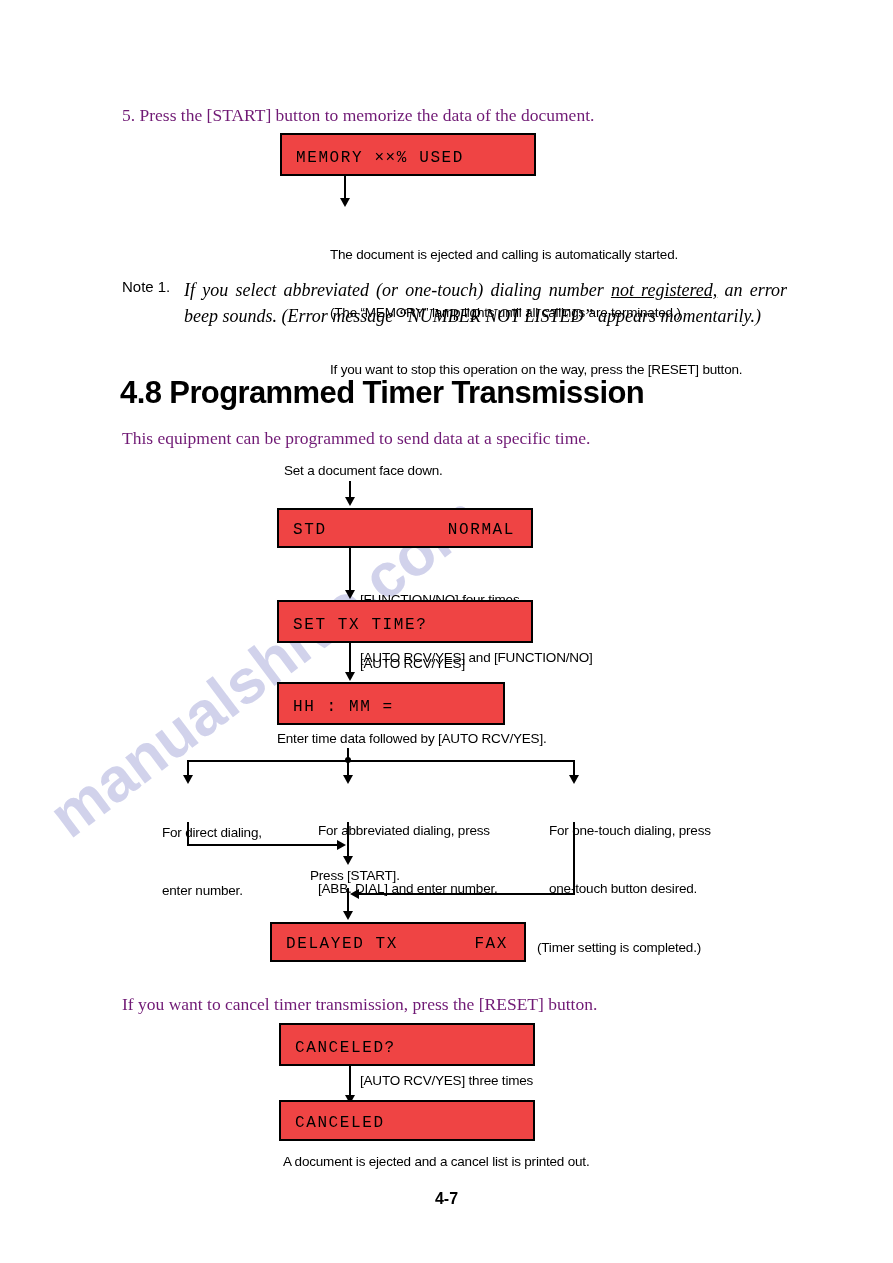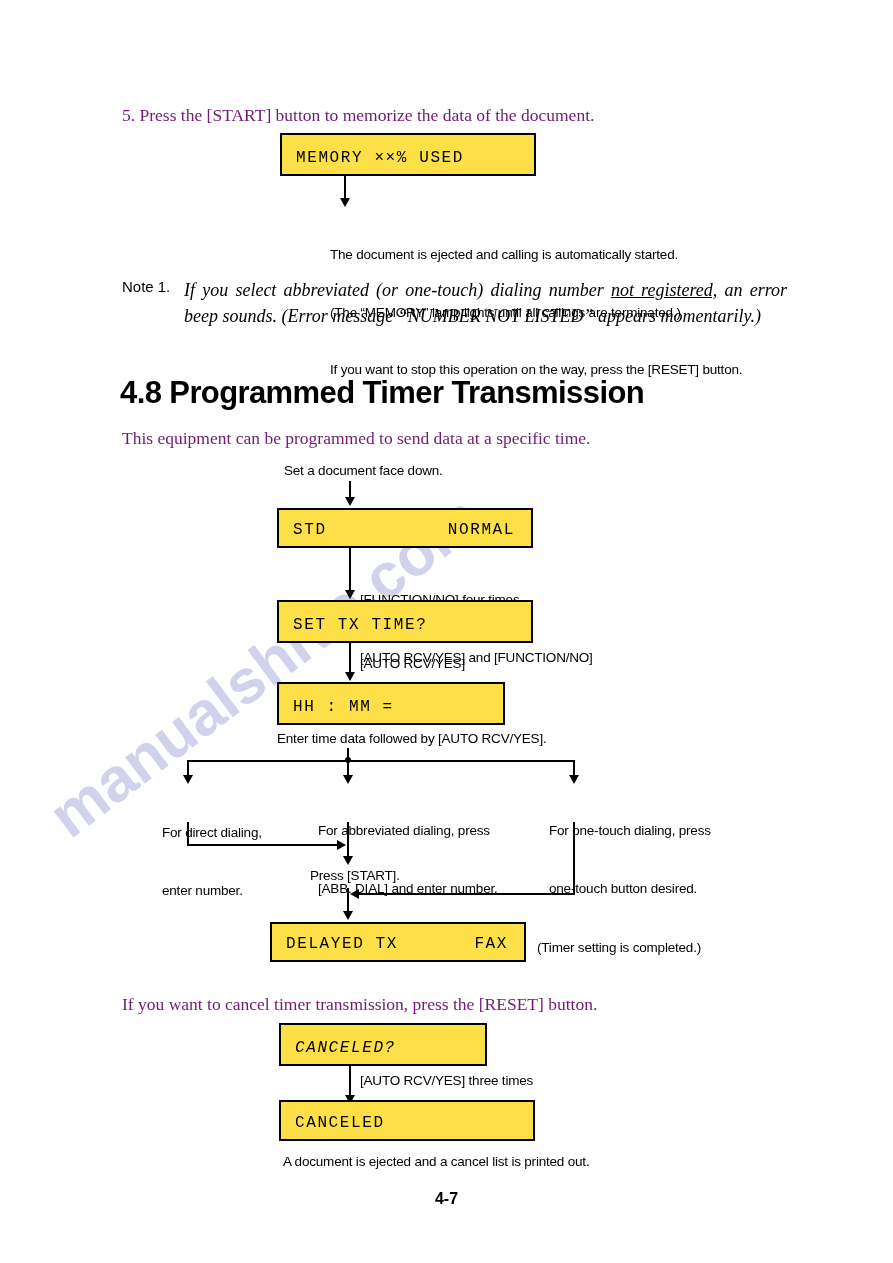--- a/index.html
+++ b/index.html
@@ -94,21 +94,21 @@
     font-weight: bold;
     font-size: 31px;
     letter-spacing: -0.6px;
     color: #000;
   }
 
   
   .lcd {
     position: absolute;
     border: 2px solid #000;
-    background: #fde047;
+    background: #ef4444;
     box-sizing: border-box;
     font-family: "Liberation Mono", monospace;
     font-size: 16px;
     letter-spacing: 1.6px;
     color: #000;
     padding-left: 36px;
   }
   .lcd .lcd-left {
     position: absolute;
     left: 14px;
@@ -283,21 +283,21 @@
     <div class="arrow-down" style="left:343px; top:911px;"></div>
 
     <div class="lcd" style="left:270px; top:922px; width:256px; height:40px;">
       <span class="lcd-left">DELAYED TX</span>
       <span class="lcd-right">FAX</span>
     </div>
     <div class="abs cap-text" style="left:537px; top:938px;">(Timer setting is completed.)</div>
 
     <div class="abs body-text" style="left:122px; top:993px; width:660px;">If you want to cancel timer transmission, press the [RESET] button.</div>
 
-    <div class="lcd" style="left:279px; top:1023px; width:208px; height:43px;font-style:italic;">
+    <div class="lcd" style="left:279px; top:1023px; width:256px; height:43px;">
       <span class="lcd-left">CANCELED?</span>
     </div>
 
     <div class="vline" style="left:349px; top:1066px; height:32px;"></div>
     <div class="arrow-down" style="left:345px; top:1095px;"></div>
     <div class="abs cap-text" style="left:360px; top:1071px;">[AUTO RCV/YES] three times</div>
 
     <div class="lcd" style="left:279px; top:1100px; width:256px; height:41px;">
       <span class="lcd-left">CANCELED</span>
     </div>

